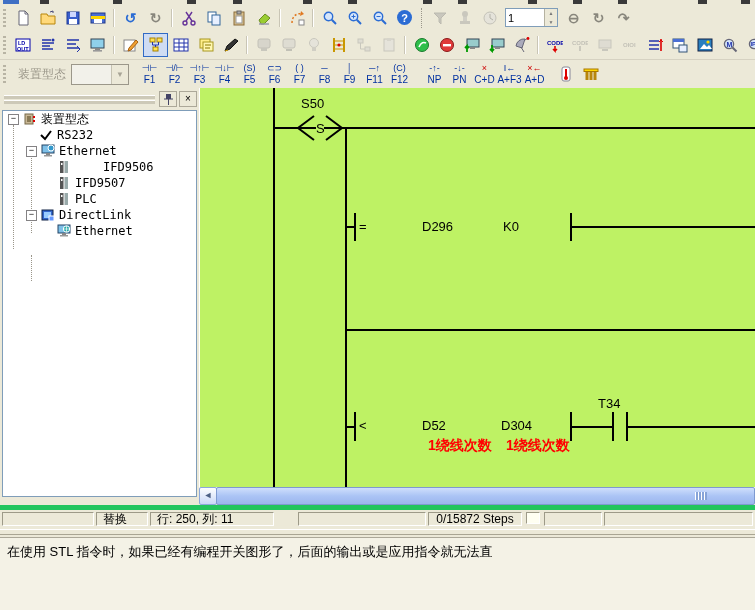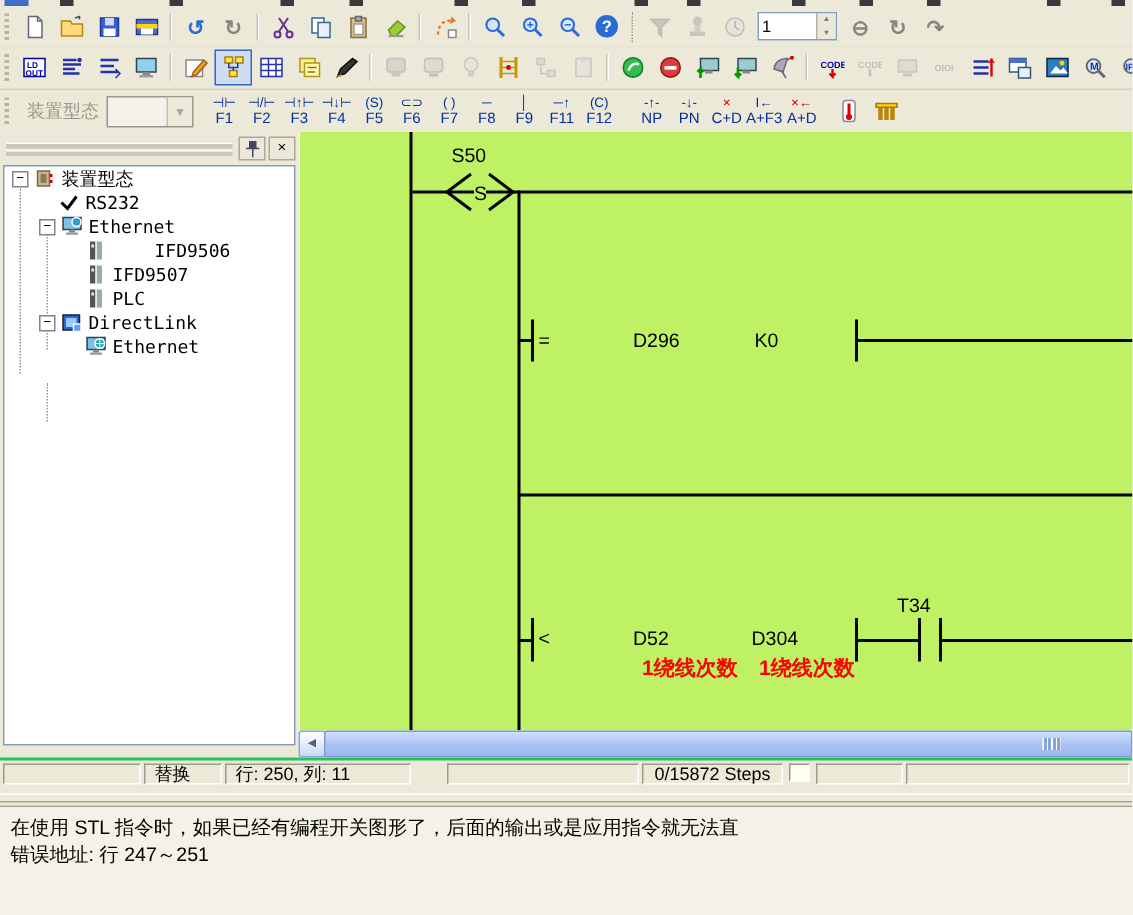--- a/index.html
+++ b/index.html
@@ -58,21 +58,21 @@
   .rtxt{position:absolute;font-size:14px;color:#f00;font-weight:bold;}
   
   #hscroll{position:absolute;left:199px;top:487px;width:556px;height:16px;background:#f0f3fb;}
   .sbtn{position:absolute;left:0;top:0;width:16px;height:16px;background:linear-gradient(#fdfefe,#c9d8f8);
         border:1px solid #8ca8dc;border-radius:2px;color:#4d6185;font-size:9px;line-height:14px;text-align:center;}
   #thumb{position:absolute;left:17px;top:0;width:537px;height:16px;border:1px solid #7e9ad0;border-radius:2px;
          background:linear-gradient(#cfdffc,#abc4f5 50%,#9cb6ee);}
   #thumbgrip{position:absolute;left:478px;top:4px;width:12px;height:8px;
          background:repeating-linear-gradient(to right,#fff 0 1px,#87a4d8 1px 3px);}
   
-  #status{position:absolute;left:0;top:505px;width:755px;height:18px;background:#ece9d8;border-top:2px solid #22c55e;}
+  #status{position:absolute;left:0;top:505px;width:755px;height:18px;background:#ece9d8;border-top:5px solid #22c55e;}
   .scell{position:absolute;top:2px;height:14px;border:1px solid;border-color:#9d9a88 #fff #fff #9d9a88;
          font-size:12px;line-height:13px;padding:0 6px;box-sizing:border-box;}
   #plcbox{position:absolute;top:2px;width:12px;height:10px;background:#fffff2;
           border:1px solid;border-color:#9d9a88 #fff #fff #9d9a88;}
   
   #divider{position:absolute;left:0;top:529px;width:755px;height:4px;
            border-top:1px solid #fff;border-bottom:1px solid #a9a593;background:#ece9d8;}
   #msg{position:absolute;left:0;top:537px;width:755px;height:73px;background:#f4f2e6;
        border-top:1px solid #aca899;font-size:13px;line-height:18px;padding:5px 7px;box-sizing:border-box;}
   
@@ -666,16 +666,15 @@
     <div class="scell" style="left:298px;width:128px;"></div>
     <div class="scell" style="left:428px;width:94px;text-align:center;">0/15872 Steps</div>
     <div id="plcbox" style="left:526px;"></div>
     <div class="scell" style="left:544px;width:58px;"></div>
     <div class="scell" style="left:604px;width:149px;"></div>
   </div>
 
   <div id="divider"></div>
   <div id="msg">
     <div>在使用 STL 指令时，如果已经有编程开关图形了，后面的输出或是应用指令就无法直</div>
-    <div>错误地址: 行 247～251</div>
   </div>
 
 </div>
 
 </body></html>

